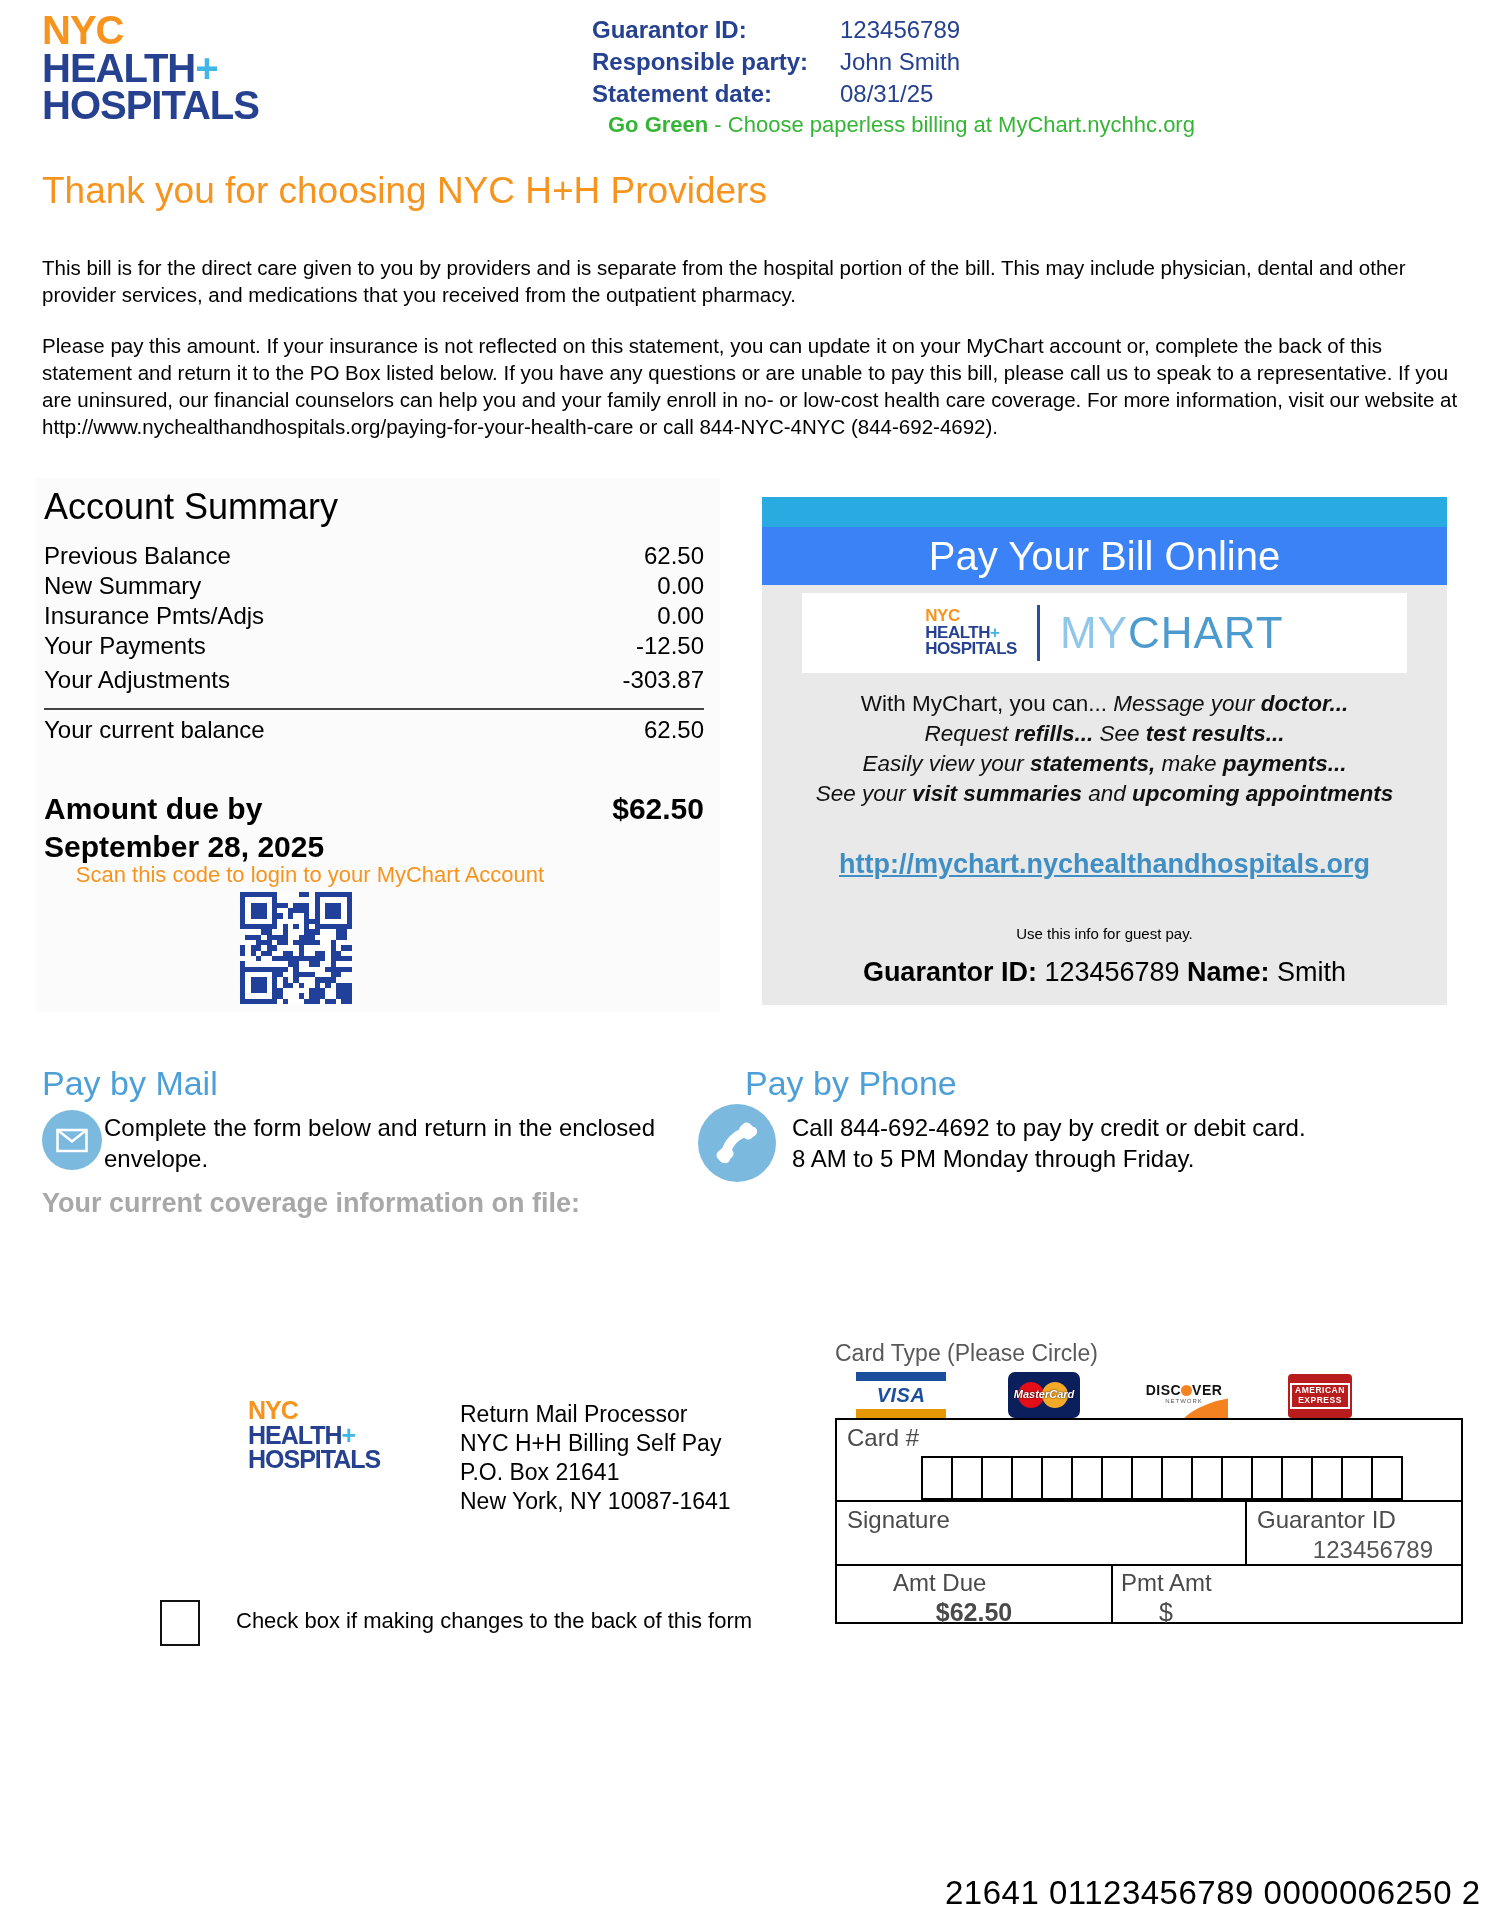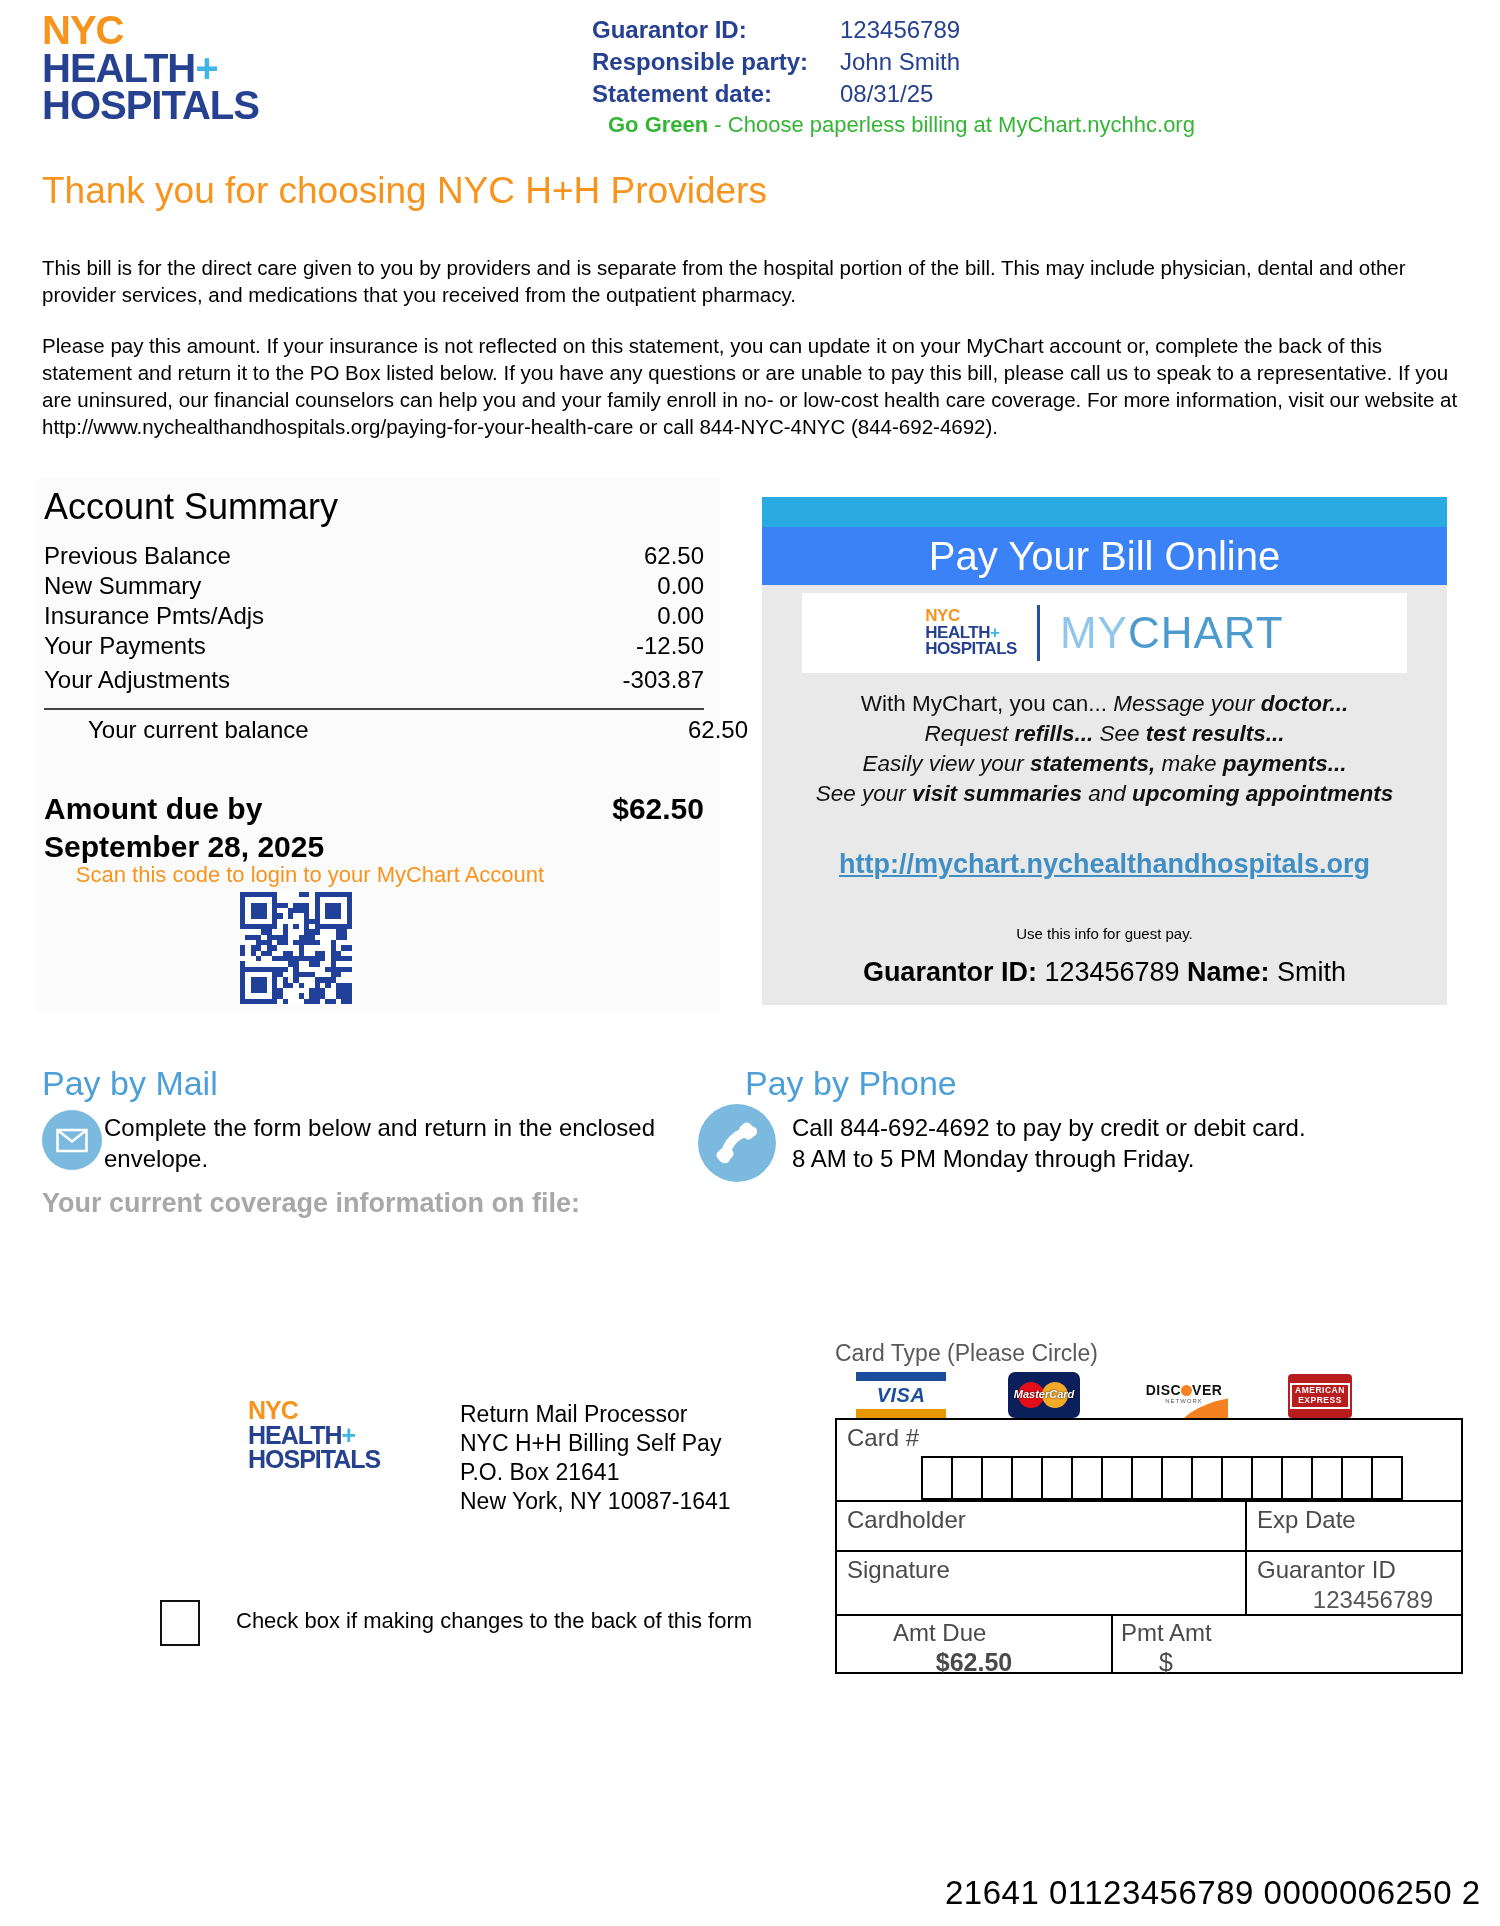--- a/index.html
+++ b/index.html
@@ -29,21 +29,21 @@
   .p1{top:254px;}
   .p2{top:332px;}
 
   
   .as-bg{left:36px;top:478px;width:684px;height:534px;background:#FBFBFB;}
   .as-title{left:44px;top:486px;font-size:36px;color:#000;}
   .as-rows{left:44px;top:542px;width:660px;font-size:24px;}
   .as-row{display:flex;justify-content:space-between;height:30px;}
   .as-row.gap{margin-top:4px;}
   .as-hr{left:44px;top:708px;width:660px;border-top:2px solid #444;height:0;}
-  .as-cur{left:44px;top:716px;width:660px;font-size:24px;display:flex;justify-content:space-between;margin-left:44px;}
+  .as-cur{left:44px;top:716px;width:660px;font-size:24px;display:flex;justify-content:space-between;}
   .amt-due{left:44px;top:790px;width:660px;font-size:30px;font-weight:700;line-height:38px;}
   .amt-val{position:absolute;right:0;top:0;}
   .scan-cap{left:60px;top:862px;width:500px;text-align:center;font-size:22px;color:#F7941E;}
   .qr-wrap{left:240px;top:892px;width:112px;height:112px;background:#fff;}
 
   
   .panel{left:762px;top:497px;width:685px;height:508px;background:#E9E9E9;}
   .panel .cyan{position:absolute;left:0;top:0;width:100%;height:30px;background:#29ABE2;}
   .panel .navy{position:absolute;left:0;top:30px;width:100%;height:58px;background:#3b82f6;
                color:#fff;font-size:40px;text-align:center;line-height:58px;}
@@ -550,28 +550,20 @@
           <div class="cc-box"></div>
           <div class="cc-box"></div>
           <div class="cc-box"></div>
           <div class="cc-box"></div>
           <div class="cc-box"></div>
           <div class="cc-box"></div>
           <div class="cc-box"></div>
           <div class="cc-box"></div>
         </div>
     </div>
-    <div class="cc-row r-split r-holder">
-      <div class="cell-l">
-          <div class="cc-lab">Cardholder</div>
-        </div>
-      <div class="cell-r">
-          <div class="cc-lab">Exp Date</div>
-        </div>
-    </div>
     <div class="cc-row r-split r-sig">
       <div class="cell-l">
           <div class="cc-lab">Signature</div>
         </div>
       <div class="cell-r">
         <div class="cc-lab">Guarantor ID</div>
         <div class="gid-val">123456789</div>
       </div>
     </div>
     <div class="cc-row r-split r-amt">

